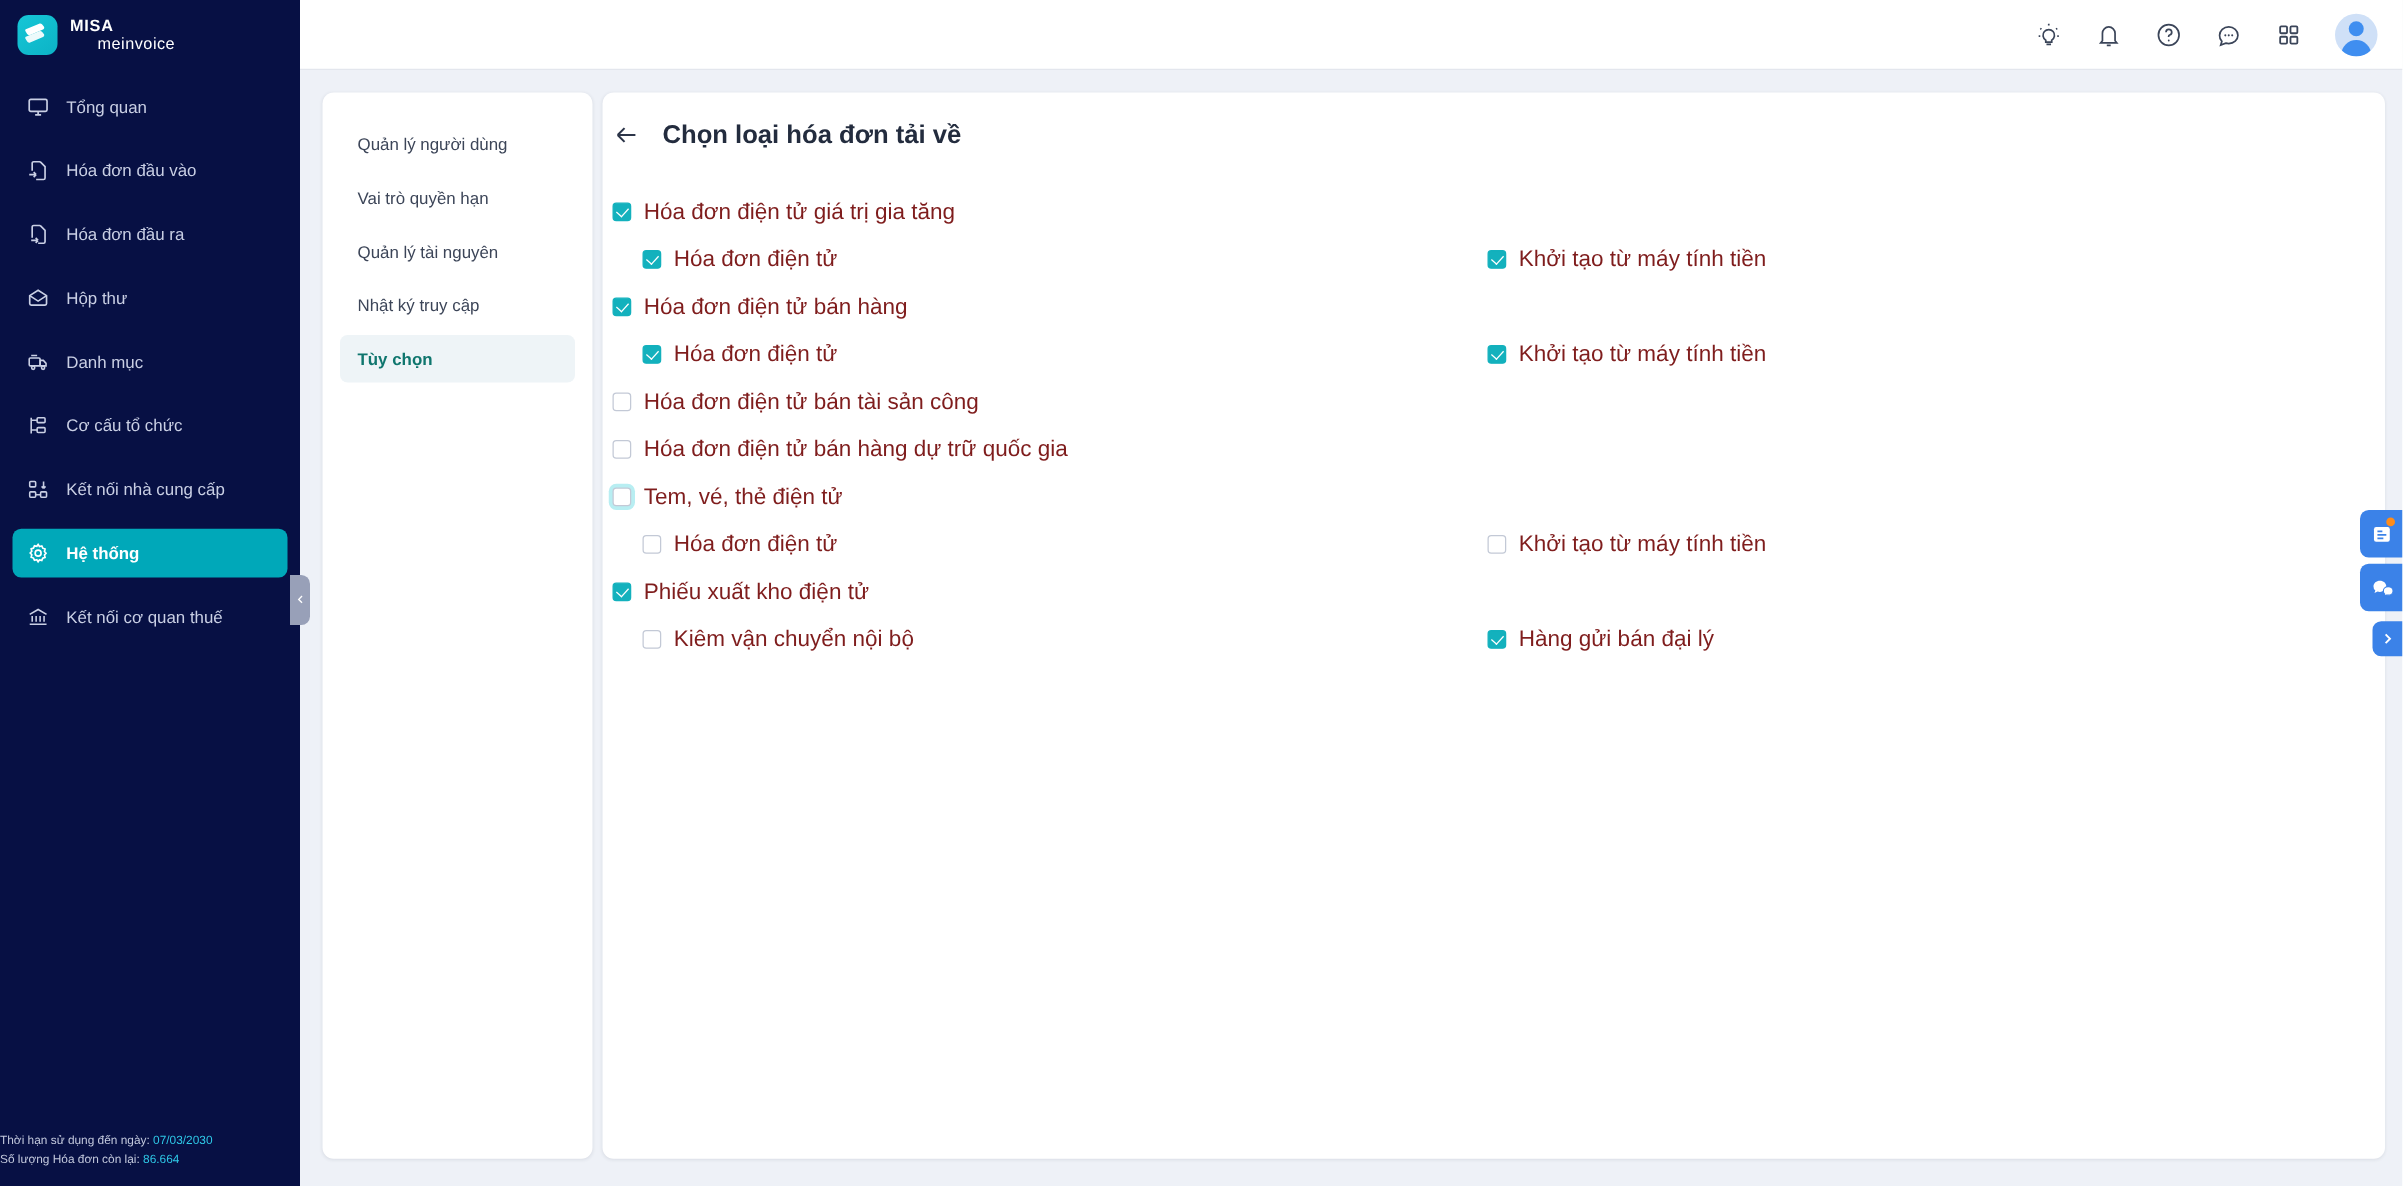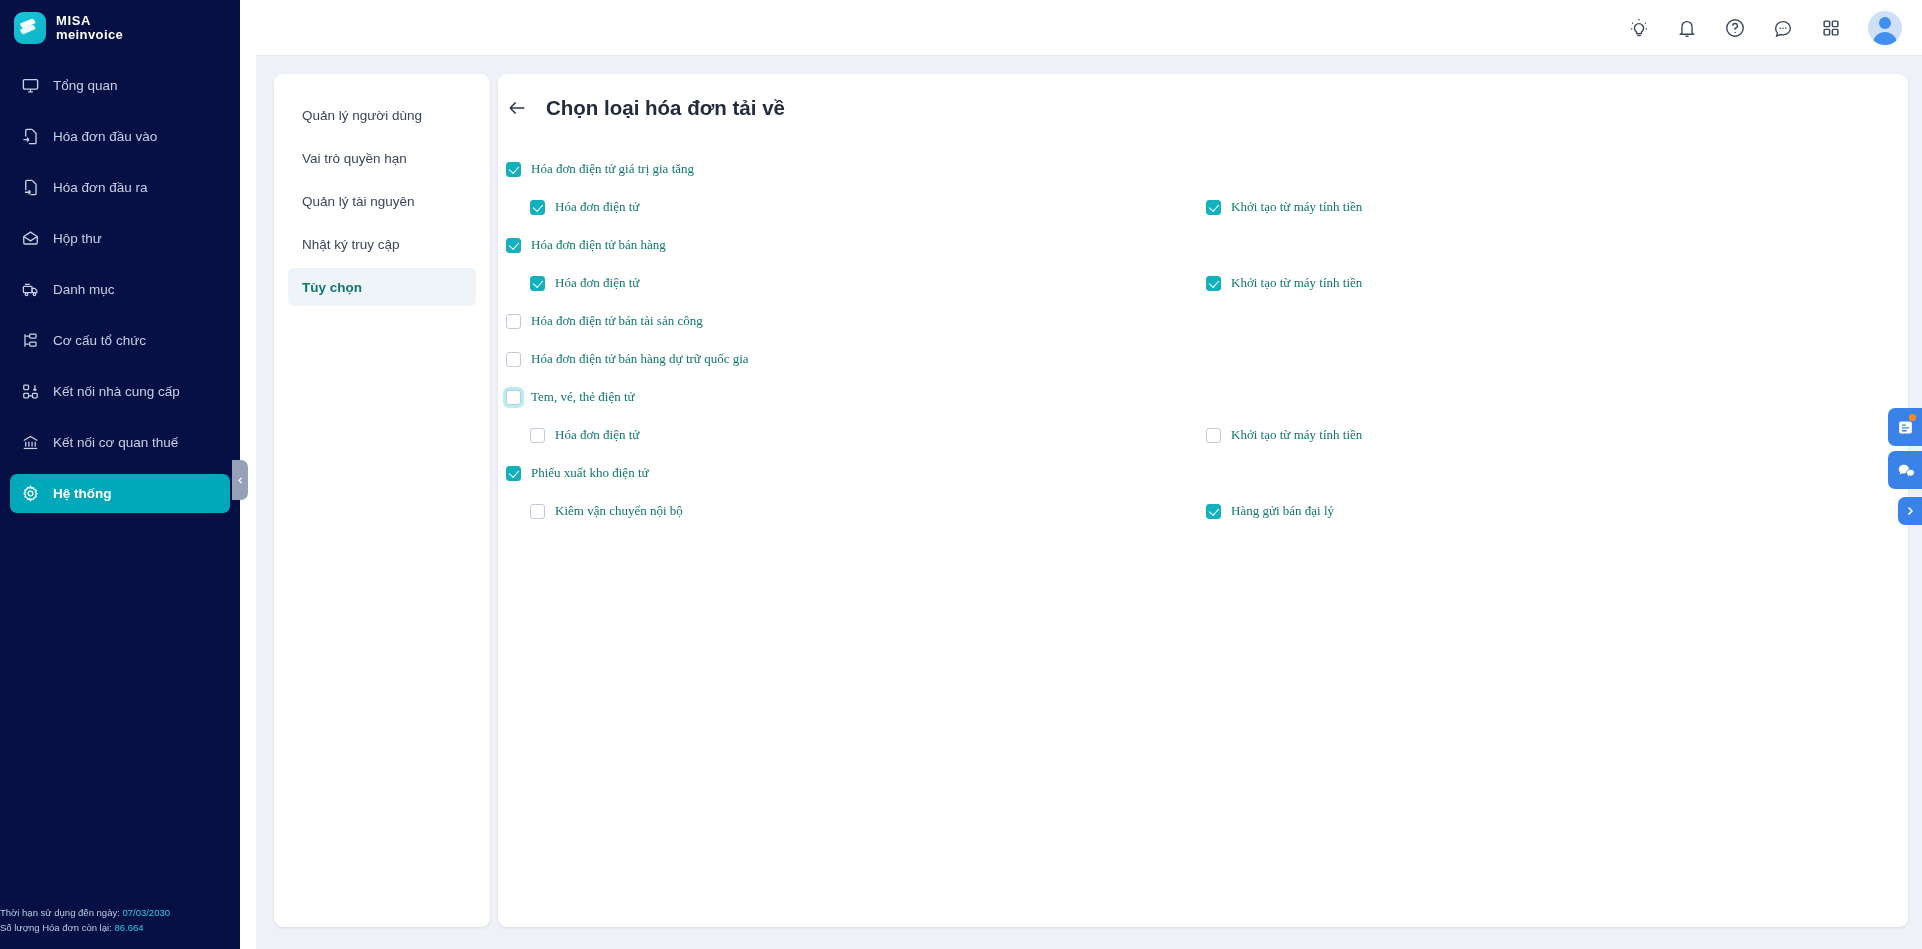--- a/index.html
+++ b/index.html
@@ -23,21 +23,21 @@
   }
   .brand { display: flex; align-items: center; gap: 10px; padding: 14px 0 14px 14px; height: 56px; }
   .brand-mark {
     width: 32px; height: 32px; border-radius: 9px;
     background: linear-gradient(140deg,#16c6d6 0%,#0cb3c6 100%);
     display: flex; align-items: center; justify-content: center;
     flex: 0 0 32px;
   }
   .brand-text { line-height: 1.05; color: #fff; }
   .brand-text .b1 { font-size: 13px; font-weight: bold; letter-spacing: .6px; display:block;}
-  .brand-text .b2 { font-size: 13px; font-weight: bold; letter-spacing: .4px; display:block;}
+  .brand-text .b2 { font-size: 13px; font-weight: normal; letter-spacing: .4px; display:block;margin-left:22px;}
 
   .nav { margin-top: 10px; display: flex; flex-direction: column; gap: 12px; padding: 0 10px; }
   .nav-item {
     display: flex; align-items: center; gap: 13px;
     height: 39px; padding-left: 11px;
     border-radius: 7px;
     color: #c9cfe4; font-size: 13.5px;
     cursor: pointer; white-space: nowrap;
   }
   .nav-item .ico { width: 19px; height: 19px; flex: 0 0 19px; display:flex; align-items:center; justify-content:center; }
@@ -50,21 +50,21 @@
   .collapse-handle {
     position: absolute; left: 232px; top: 460px;
     width: 16px; height: 40px;
     background: #98a0b8; border-radius: 0 7px 7px 0;
     display: flex; align-items: center; justify-content: center;
     cursor: pointer; z-index: 7;
   }
   .collapse-handle svg { width: 9px; height: 9px; }
 
   
-  #right { flex: 1; display: flex; flex-direction: column; min-width: 0; background: #eef1f7; margin-left: 16px; }
+  #right { flex: 1; display: flex; flex-direction: column; min-width: 0; background: #eef1f7; }
 
   #topbar {
     height: 56px; background: #fff; flex: 0 0 56px;
     display: flex; align-items: center; justify-content: flex-end;
     padding-right: 20px; gap: 26px;
     border-bottom: 1px solid #e3e6ed;
   }
   .top-ico { width: 22px; height: 22px; cursor: pointer; color: #3b4559; display:flex; align-items:center; justify-content:center;}
   .top-ico svg { width: 22px; height: 22px; display: block; }
   .avatar {
@@ -107,21 +107,21 @@
     flex: 0 0 15px; position: relative;
   }
   .cb.on .box { background: #13b1bd; border-color: #13b1bd; }
   .cb.on .box::after {
     content: ""; position: absolute; left: 4.3px; top: 1.2px;
     width: 4.5px; height: 8.2px;
     border: solid #fff; border-width: 0 1.9px 1.9px 0;
     transform: rotate(42deg);
   }
   .cb.focused .box { box-shadow: 0 0 0 3px #b8eef2; }
-  .cb .lbl { font-size: 13px; color: #0f766e; white-space: nowrap; font-family: Liberation Serif, serif; }
+  .cb .lbl { font-size: 18px; color: #7f1d1d; white-space: nowrap; }
 
   
   .rail { position: absolute; right: 0; top: 408px; display: flex; flex-direction: column; gap: 5px; z-index: 9; align-items: flex-end;}
   .rail-btn {
     width: 34px; height: 38px; background: #3b82e8;
     border-radius: 7px 0 0 7px;
     display: flex; align-items: center; justify-content: center;
     cursor: pointer; position: relative; color: #fff;
   }
   .rail-btn svg { width: 19px; height: 19px; }
@@ -215,38 +215,38 @@
             <svg viewBox="0 0 24 24" fill="none" stroke="currentColor" stroke-width="1.6">
               <rect x="3.5" y="4" width="6" height="5.5" rx="1"></rect>
               <rect x="3.5" y="14.5" width="6" height="5.5" rx="1"></rect>
               <rect x="14.5" y="14.5" width="6" height="5.5" rx="1"></rect>
               <path d="M17.5 4v7m0 0-2-2m2 2 2-2"></path>
               <path d="M9.5 17.5h5"></path>
             </svg>
           </span>
         <span>Kết nối nhà cung cấp</span>
       </div>
+      <div class="nav-item active">
+        <span class="ico">
+            <svg viewBox="0 0 24 24" fill="none" stroke="currentColor" stroke-width="1.7">
+              <circle cx="12" cy="12" r="3"></circle>
+              <path d="M12 3.2l1.3 2.1 2.4-.5 1 2.2 2.3.9-.6 2.4 1.6 1.8-1.6 1.8.6 2.4-2.3.9-1 2.2-2.4-.5L12 20.8l-1.3-2.1-2.4.5-1-2.2-2.3-.9.6-2.4L4 11.9l1.6-1.8-.6-2.4 2.3-.9 1-2.2 2.4.5z"></path>
+            </svg>
+          </span>
+        <span>Hệ thống</span>
+      </div>
       <div class="nav-item">
         <span class="ico">
             <svg viewBox="0 0 24 24" fill="none" stroke="currentColor" stroke-width="1.6">
               <path d="M3.5 9.5 12 4.5l8.5 5"></path>
               <path d="M6 11v6M10 11v6M14 11v6M18 11v6"></path>
               <path d="M3.5 19.5h17"></path>
             </svg>
           </span>
         <span>Kết nối cơ quan thuế</span>
-      </div>
-      <div class="nav-item active">
-        <span class="ico">
-            <svg viewBox="0 0 24 24" fill="none" stroke="currentColor" stroke-width="1.7">
-              <circle cx="12" cy="12" r="3"></circle>
-              <path d="M12 3.2l1.3 2.1 2.4-.5 1 2.2 2.3.9-.6 2.4 1.6 1.8-1.6 1.8.6 2.4-2.3.9-1 2.2-2.4-.5L12 20.8l-1.3-2.1-2.4.5-1-2.2-2.3-.9.6-2.4L4 11.9l1.6-1.8-.6-2.4 2.3-.9 1-2.2 2.4.5z"></path>
-            </svg>
-          </span>
-        <span>Hệ thống</span>
       </div>
     </div>
 
     <div class="sidebar-foot">
       <div>
         <span>Thời hạn sử dụng đến ngày:</span>
         <span class="hl">07/03/2030</span>
       </div>
       <div>
         <span>Số lượng Hóa đơn còn lại:</span>

